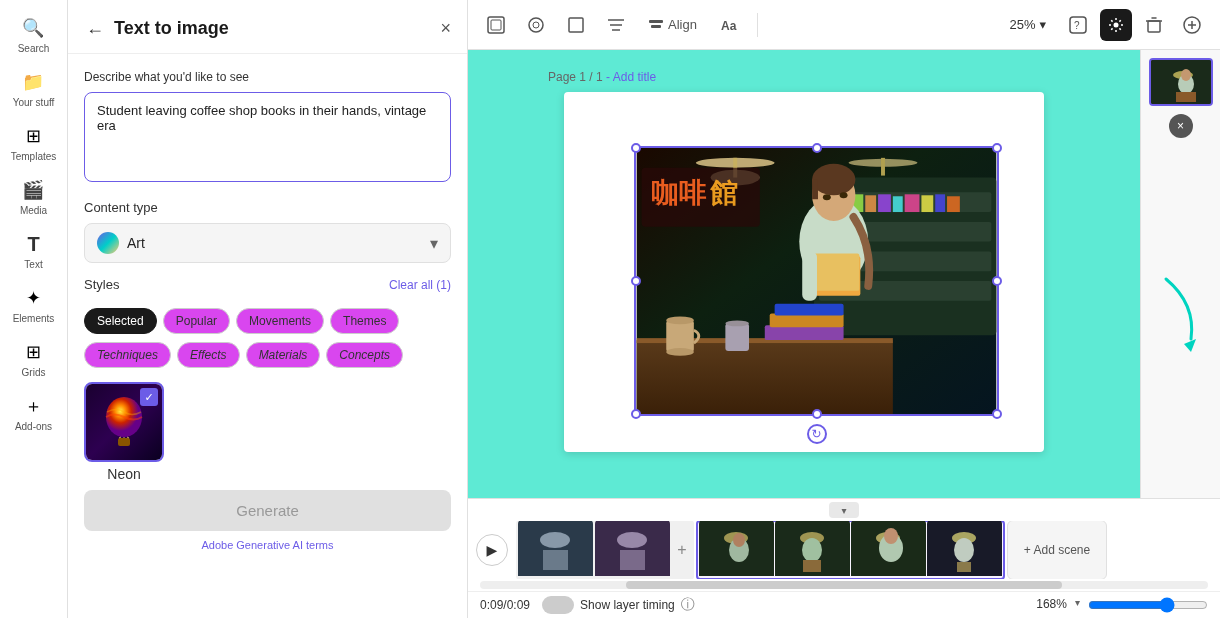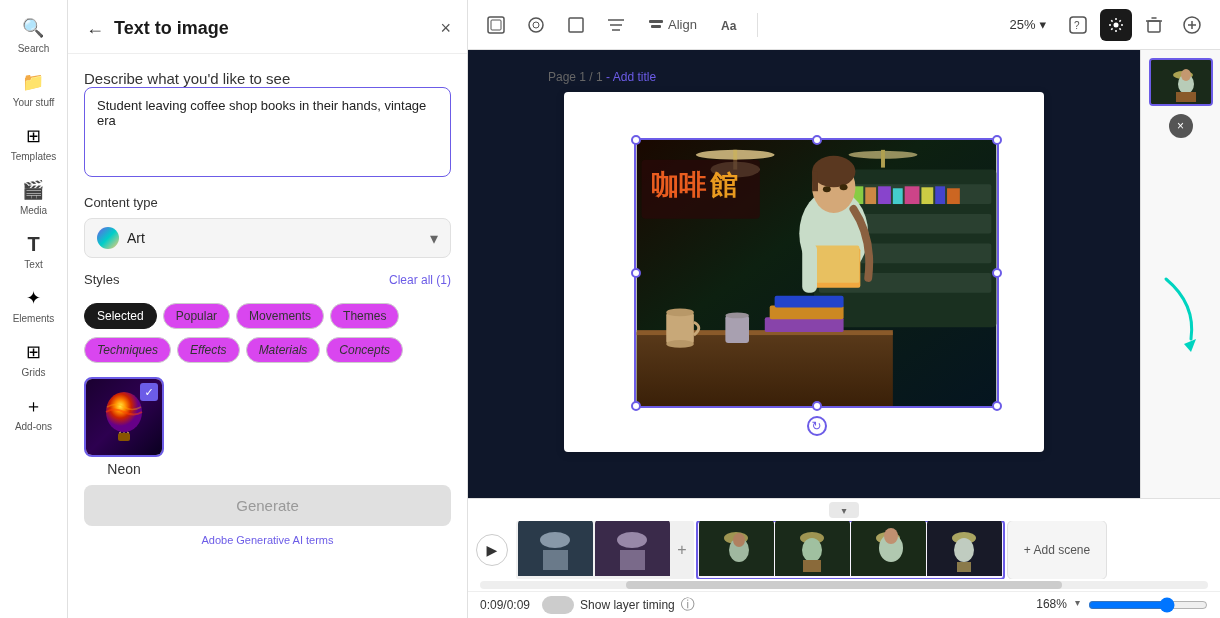--- a/index.html
+++ b/index.html
@@ -81,23 +81,23 @@
       cursor: pointer;
       font-size: 18px;
       color: #555;
     }
     .panel-body {
       padding: 16px;
       overflow-y: auto;
       flex: 1;
     }
     .describe-label {
-      font-size: 15px;
+      font-size: 12px;
       color: #333;
-      margin-bottom: 0;
+      margin-bottom: 8px;
       font-weight: 400;
     }
     .prompt-textarea {
       width: 100%;
       height: 90px;
       border: 1.5px solid #6c5ce7;
       border-radius: 8px;
       padding: 10px 12px;
       font-size: 13px;
       color: #222;
@@ -242,21 +242,21 @@
       font-size: 11px;
       color: #6c5ce7;
       cursor: pointer;
     }
 
     
     .main-area {
       flex: 1;
       display: flex;
       flex-direction: column;
-      background: #0f172a;
+      background: #5eead4;
       height: 618px;
     }
 
     
     .top-toolbar {
       background: #fff;
       border-bottom: 1px solid #e0e0e0;
       height: 50px;
       display: flex;
       align-items: center;
@@ -338,21 +338,21 @@
       background: #fff;
       width: 480px;
       height: 360px;
       border-radius: 4px;
       box-shadow: 0 2px 8px rgba(0,0,0,0.15);
       position: relative;
       overflow: hidden;
     }
     .selected-image {
       position: absolute;
-      top: 46px;
+      top: 54px;
       left: 70px;
       width: 365px;
       height: 270px;
       border: 2px solid #6c5ce7;
     }
     
     .handle {
       position: absolute;
       width: 10px;
       height: 10px;

